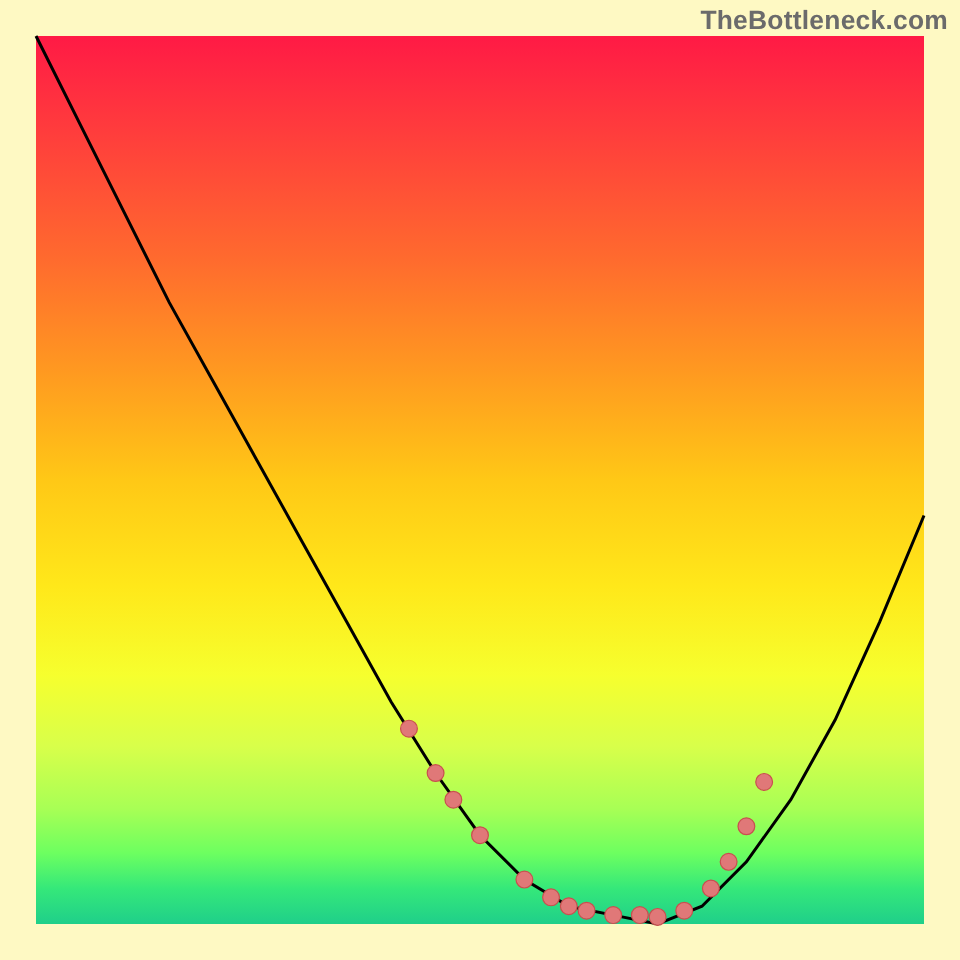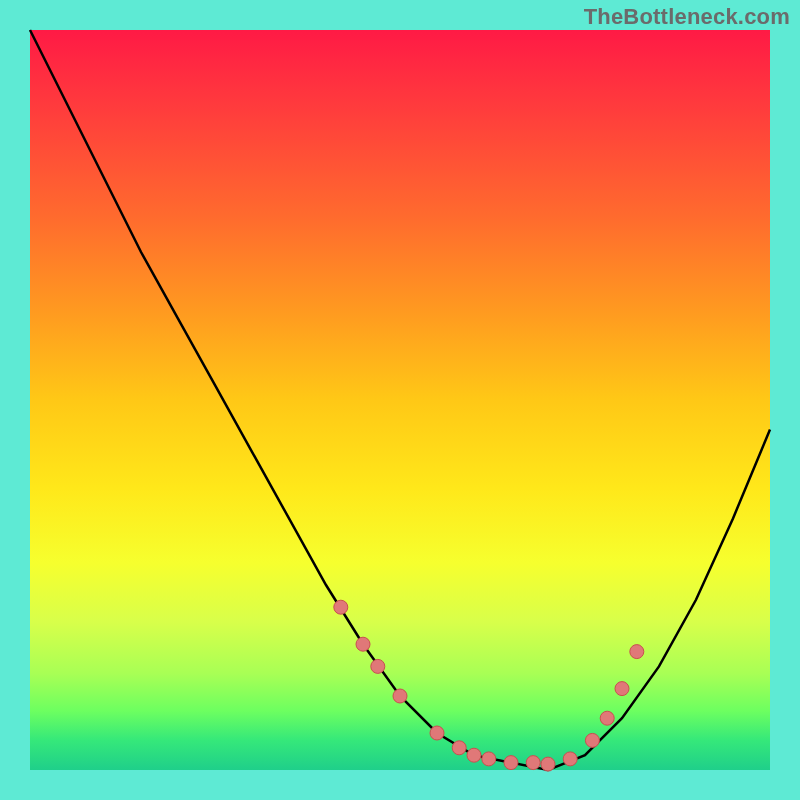--- a/index.html
+++ b/index.html
@@ -8,21 +8,21 @@
     width: 800px;
     height: 800px;
     background: #000;
     overflow: hidden;
     font-family: Arial, Helvetica, sans-serif;
   }
   .frame {
     position: relative;
     width: 800px;
     height: 800px;
-    background: #5eead4;
+    background: #fef9c3;
   }
   .plot-area {
     position: absolute;
     left: 30px;
     top: 30px;
     width: 740px;
     height: 740px;
     
     background: linear-gradient(to bottom,
       #ff1a45 0%,

